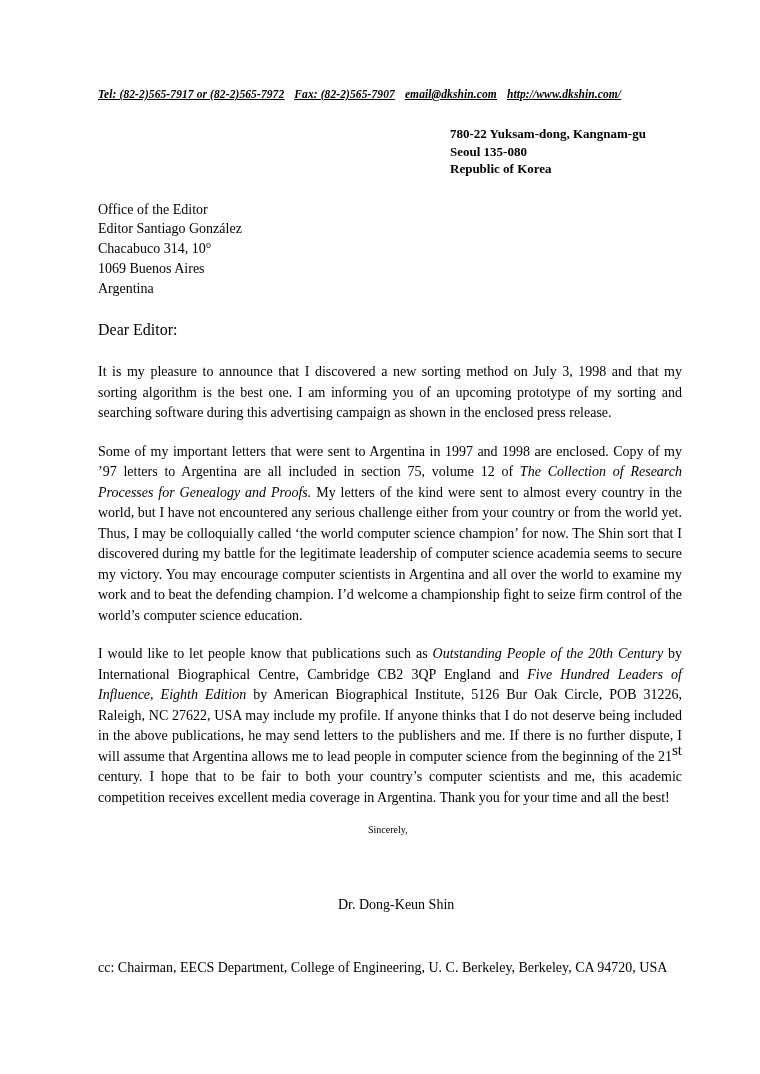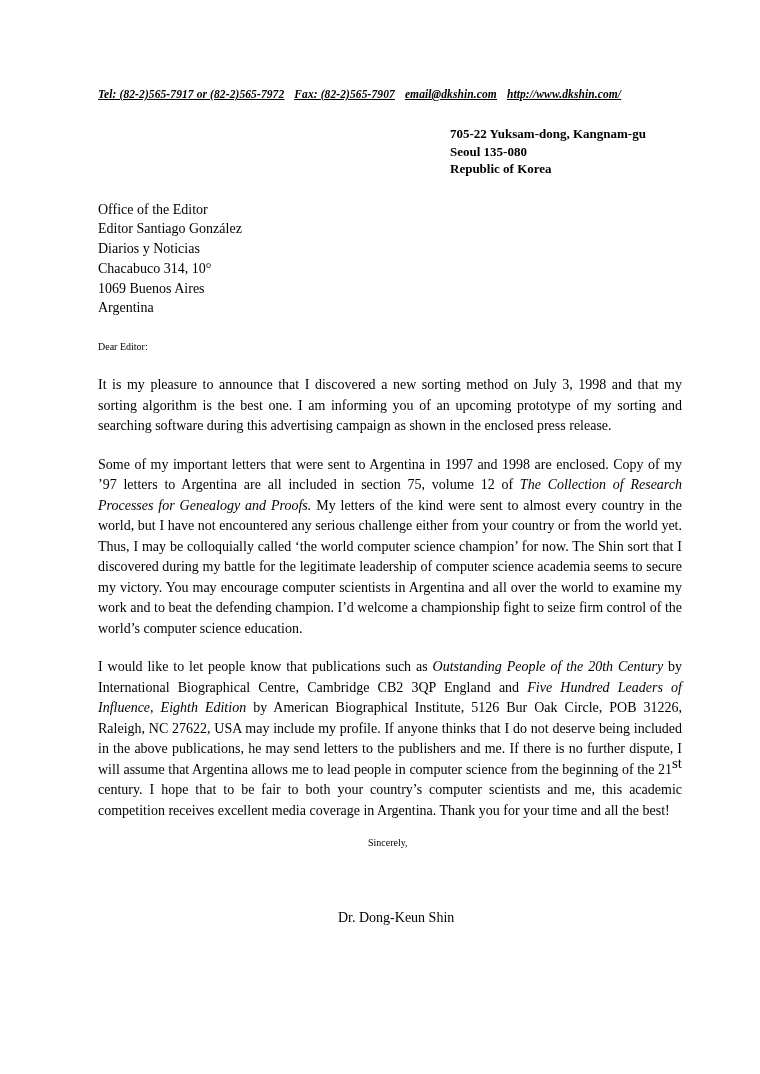--- a/index.html
+++ b/index.html
@@ -66,21 +66,21 @@
   }
 
   .recipient-block {
     margin-top: 22px;
     font-size: 14px;
     line-height: 19.8px;
   }
 
   .salutation {
     margin-top: 23px;
-    font-size: 10px;
+    font-size: 16px;
   }
 
   p.body-para {
     font-size: 14px;
     line-height: 20.5px;
     text-align: justify;
     margin: 18px 0 0 0;
   }
   p.body-para.first {
     margin-top: 23px;
@@ -114,42 +114,42 @@
 <body>
 
 <div class="page">
   <div class="content">
 
     <div class="header-line">
       <span>Tel: (82-2)565-7917 or (82-2)565-7972</span><span class="hsep"> </span><span>Fax: (82-2)565-7907</span><span class="hsep"> </span><span>email@dkshin.com</span><span class="hsep"> </span><span>http://www.dkshin.com/</span>
     </div>
 
     <div class="sender-block">
-      <div>705-22 Yuksam-dong, Kangnam-gu</div>
+      <div>780-22 Yuksam-dong, Kangnam-gu</div>
       <div>Seoul 135-080</div>
       <div>Republic of Korea</div>
     </div>
 
 
     <div class="recipient-block">
       <div>Office of the Editor</div>
       <div>Editor Santiago González</div>
-      <div>Diarios y Noticias</div>
       <div>Chacabuco 314, 10°</div>
       <div>1069 Buenos Aires</div>
       <div>Argentina</div>
     </div>
 
     <div class="salutation">Dear Editor:</div>
 
     <p class="body-para first">It is my pleasure to announce that I discovered a new sorting method on July 3, 1998 and that my sorting algorithm is the best one.   I am informing you of an upcoming prototype of my sorting and searching software during this advertising campaign as shown in the enclosed press release.</p>
 
     <p class="body-para"><span>Some of my important letters that were sent to Argentina in 1997 and 1998 are enclosed.   Copy of my ’97 letters to Argentina are all included in section 75, volume 12 of </span><span class="ital">The Collection of Research Processes for Genealogy and Proofs.</span><span>   My letters of the kind were sent to almost every country in the world, but I have not encountered any serious challenge either from your country or from the world yet.   Thus, I may be colloquially called ‘the world computer science champion’ for now.   The Shin sort that I discovered during my battle for the legitimate leadership of computer science academia seems to secure my victory.   You may encourage computer scientists in Argentina and all over the world to examine my work and to beat the defending champion.   I’d welcome a championship fight to seize firm control of the world’s computer science education.</span></p>
 
     <p class="body-para"><span>I would like to let people know that publications such as </span><span class="ital">Outstanding People of the 20th Century</span><span> by International Biographical Centre, Cambridge CB2 3QP England and </span><span class="ital">Five Hundred Leaders of Influence, Eighth Edition</span><span> by American Biographical Institute, 5126 Bur Oak Circle, POB 31226, Raleigh, NC 27622, USA may include my profile.   If anyone thinks that I do not deserve being included in the above publications, he may send letters to the publishers and me.   If there is no further dispute, I will assume that Argentina allows me to lead people in computer science from the beginning of the 21</span><sup>st</sup><span> century.   I hope that to be fair to both your country’s computer scientists and me, this academic competition receives excellent media coverage in Argentina.   Thank you for your time and all the best!</span></p>
 
     <div class="closing">Sincerely,</div>
 
     <div class="signature">Dr. Dong-Keun Shin</div>
 
   </div>
 
+  <div class="cc-line">cc: Chairman, EECS Department, College of Engineering, U. C. Berkeley, Berkeley, CA 94720, USA</div>
 </div>
 
 </body></html>

